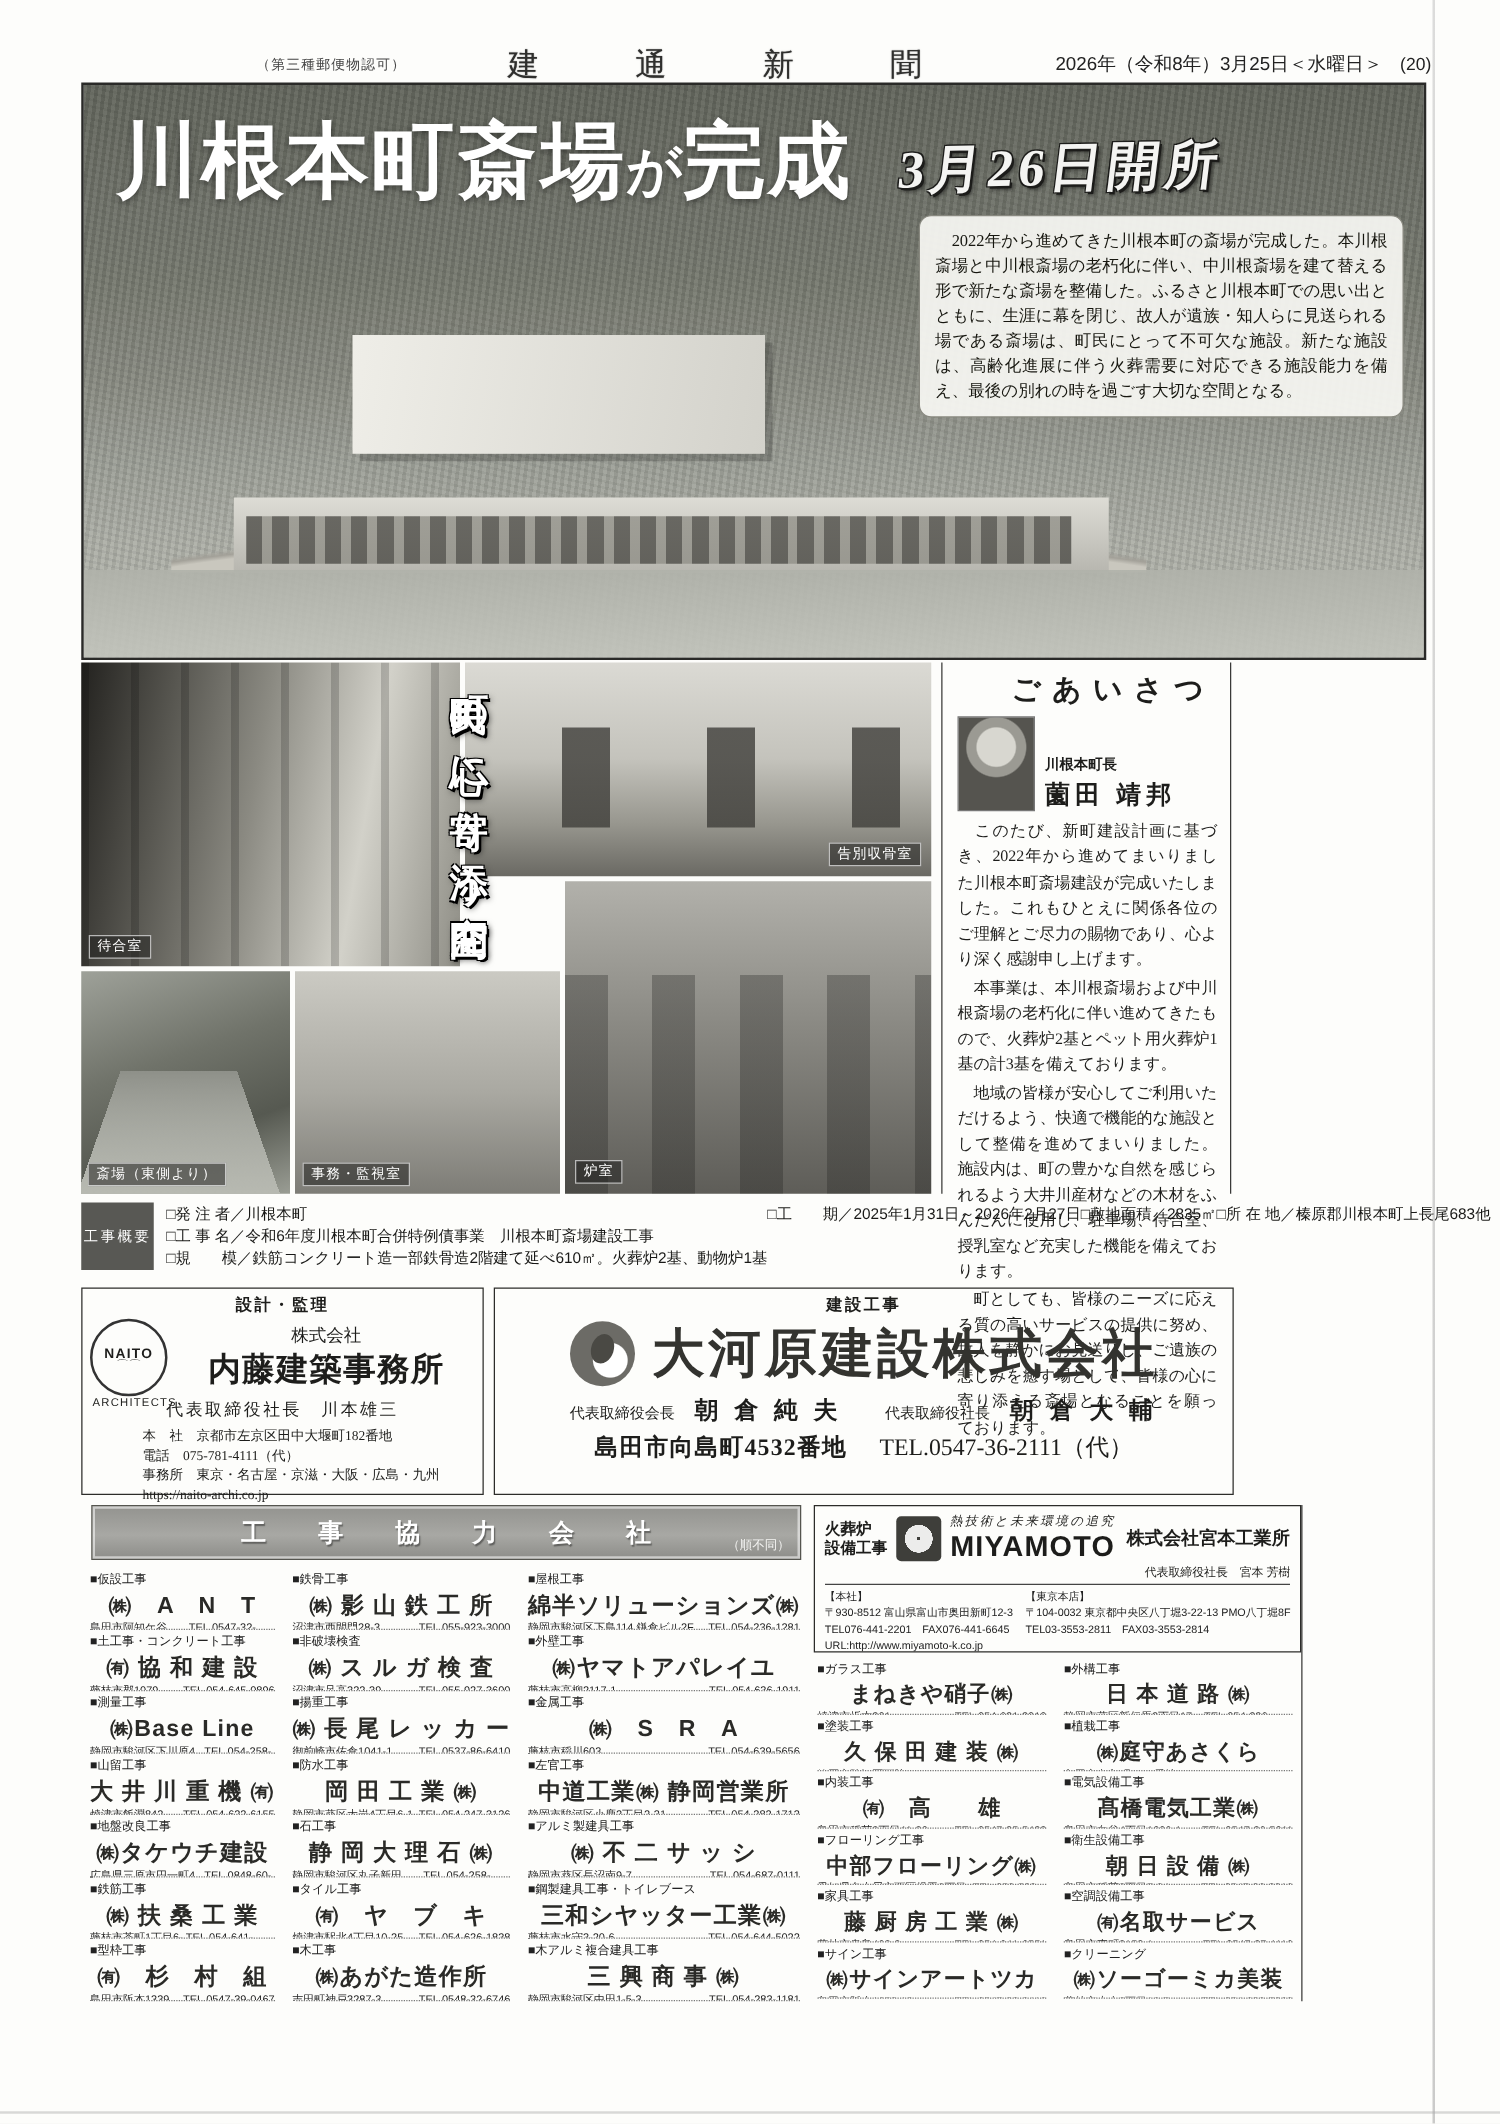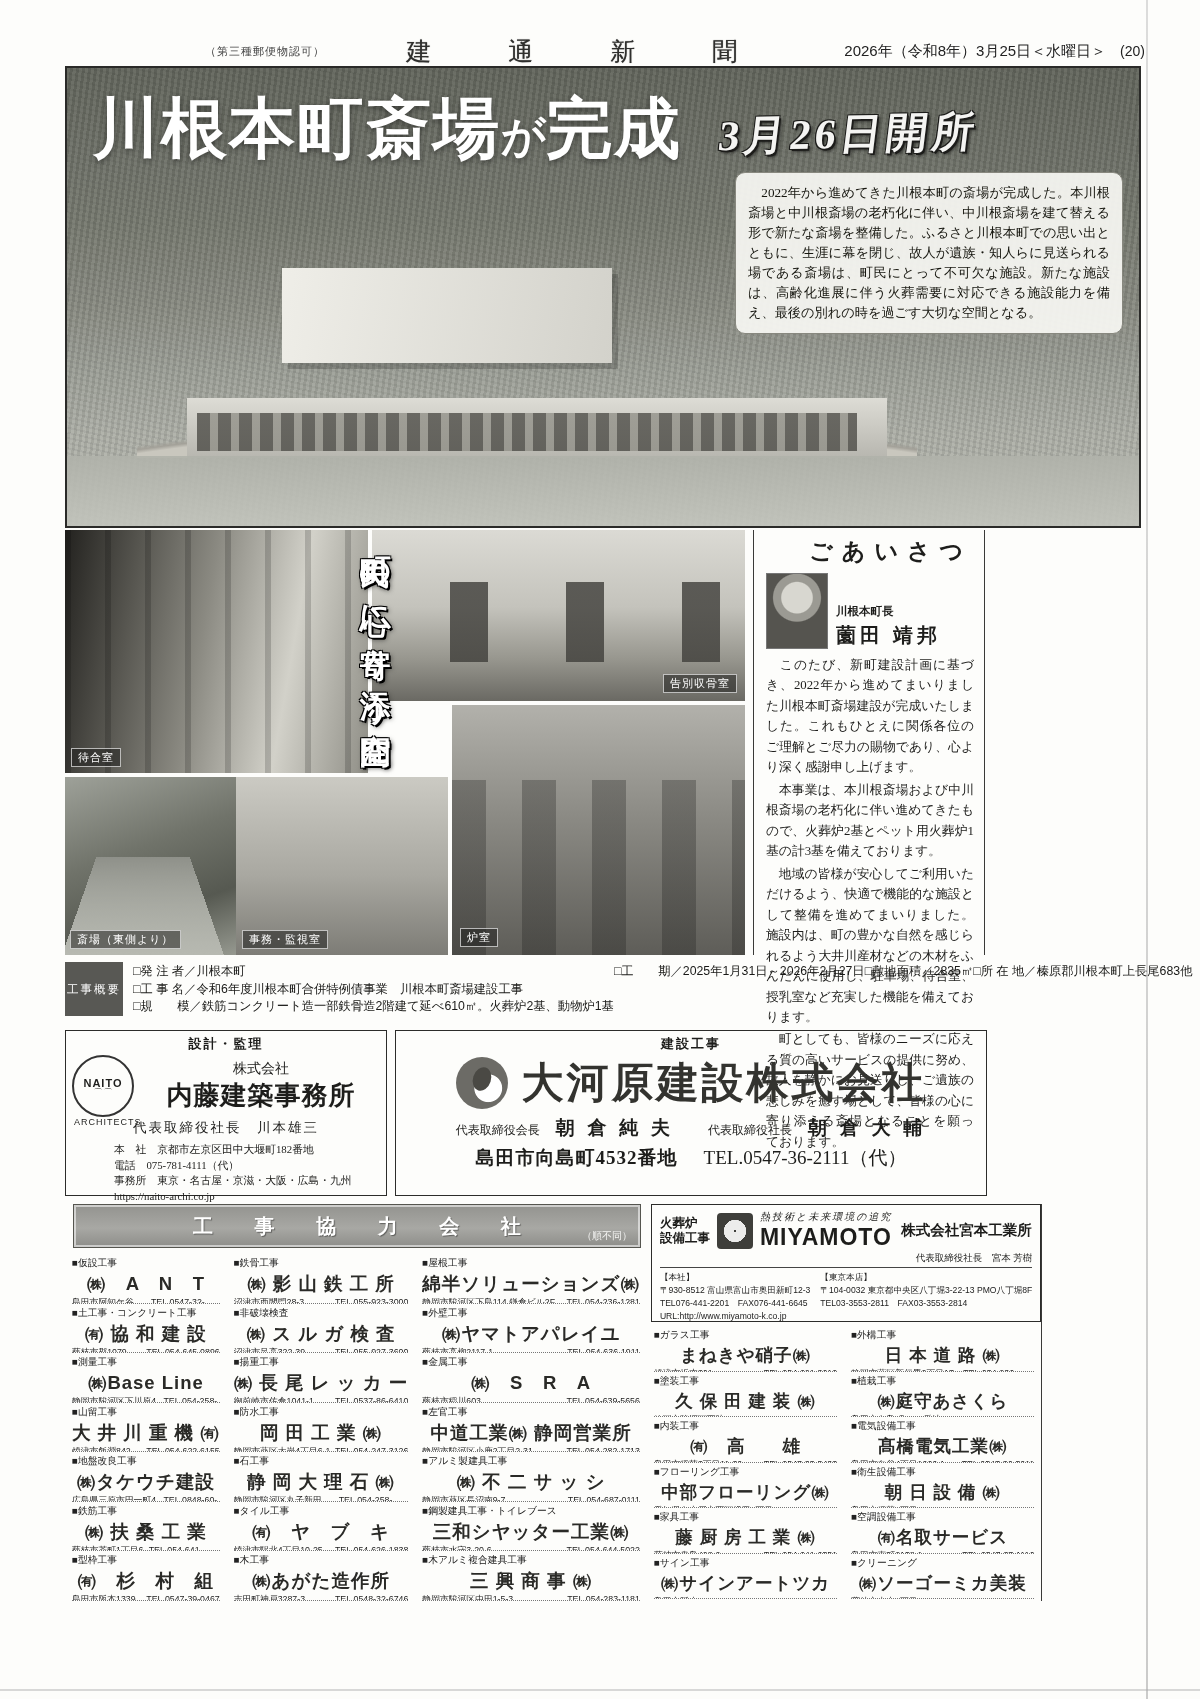--- a/index.html
+++ b/index.html
@@ -45,21 +45,21 @@
               font-size:13.2px;line-height:1.52;text-align:justify;color:#16160f;}
 
   
   .middle{position:absolute;top:530px;left:65px;width:922px;height:425px;}
   .photo{position:absolute;overflow:hidden;}
   .p1{left:0;top:0;width:303px;height:243px;background:linear-gradient(100deg,#23221f 0%,#56554f 22%,#8b8a82 45%,#d2d1c9 72%,#8f8e86 100%);}
   .p1 .cols{position:absolute;inset:0;background:repeating-linear-gradient(90deg,rgba(0,0,0,.35) 0 6px,transparent 6px 40px);opacity:.5;}
   .p2{left:307px;top:0;width:373px;height:171px;background:linear-gradient(180deg,#dbdad4 0%,#c4c3bc 45%,#98978f 75%,#6a6963 100%);}
   .p2 .doors{position:absolute;top:52px;left:0;right:0;height:80px;
              background:repeating-linear-gradient(90deg,transparent 0 78px,#3f3e3a 78px 116px);opacity:.8;}
-  .p3{left:0;top:247px;width:167px;height:178px;background:linear-gradient(160deg,#9ea199 0%,#70736a 40%,#565951 70%,#9a9d94 100%);padding-left:16px;}
+  .p3{left:0;top:247px;width:167px;height:178px;background:linear-gradient(160deg,#9ea199 0%,#70736a 40%,#565951 70%,#9a9d94 100%);}
   .p3 .road{position:absolute;left:18px;bottom:0;width:120px;height:120px;background:linear-gradient(#8e9089,#b9bbb3);
             transform:perspective(120px) rotateX(35deg);}
   .p4{left:171px;top:247px;width:212px;height:178px;background:linear-gradient(180deg,#cbcac3 0%,#a9a8a1 55%,#7d7c76 100%);}
   .p5{left:387px;top:175px;width:293px;height:250px;background:linear-gradient(180deg,#b2b1ab 0%,#8b8a84 45%,#5e5d58 100%);}
   .p5 .machines{position:absolute;inset:30% 0 0 0;background:repeating-linear-gradient(90deg,rgba(30,30,28,.5) 0 34px,transparent 34px 70px);opacity:.6;}
   .chip{position:absolute;background:rgba(35,35,32,.55);color:#fff;font-size:11px;line-height:1;
         padding:3px 6px;border:1px solid rgba(255,255,255,.65);letter-spacing:1px;
         font-family:"Liberation Sans",sans-serif;white-space:nowrap;}
   .chip-taiai{left:6px;top:218px;}
   .chip-kokubetsu{right:8px;bottom:8px;}
@@ -136,21 +136,21 @@
             font-family:"Liberation Sans",sans-serif;position:relative;}
   .my-top{display:flex;align-items:center;gap:7px;}
   .my-role{font-size:12.5px;font-weight:700;line-height:1.2;white-space:pre-line;flex:0 0 auto;}
   .my-logo{width:36px;height:36px;background:#3e3e3a;border-radius:4px;flex:0 0 auto;position:relative;}
   .my-logo::after{content:"";position:absolute;inset:5px;background:
        linear-gradient(90deg,#fff 0 45%,transparent 45% 55%,#fff 55% 100%),
        linear-gradient(0deg,#fff 0 45%,transparent 45% 55%,#fff 55% 100%);
        -webkit-mask:radial-gradient(circle,#000 60%,transparent 61%);opacity:.9;border-radius:2px;}
   .my-mid{flex:0 0 auto;}
   .my-tag{font-size:10px;font-style:italic;letter-spacing:2px;font-family:"Liberation Serif",serif;}
-  .my-brand{font-size:23px;font-weight:900;letter-spacing:1px;}
+  .my-brand{font-size:23px;font-weight:900;letter-spacing:1px;text-align:center;}
   .my-company{font-size:14.5px;font-weight:700;white-space:nowrap;margin-left:2px;}
   .my-pres{text-align:right;font-size:9.5px;margin-top:1px;border-bottom:1px solid #444;padding-bottom:2px;}
   .my-addr{display:flex;gap:10px;margin-top:3px;font-size:8.6px;line-height:1.5;color:#222;}
   .my-addr .blk{white-space:nowrap;}
   .grid{display:flex;}
   .gcol{flex:1;padding:0 7px;}
   .entry{border-bottom:1px dotted #777;box-sizing:border-box;padding-top:3px;overflow:hidden;}
   .coop-left .entry{height:49.5px;}
   .coop-right .entry{height:45.5px;}
   .e-cat{font-size:9.8px;font-family:"Liberation Sans",sans-serif;color:#222;white-space:nowrap;}

